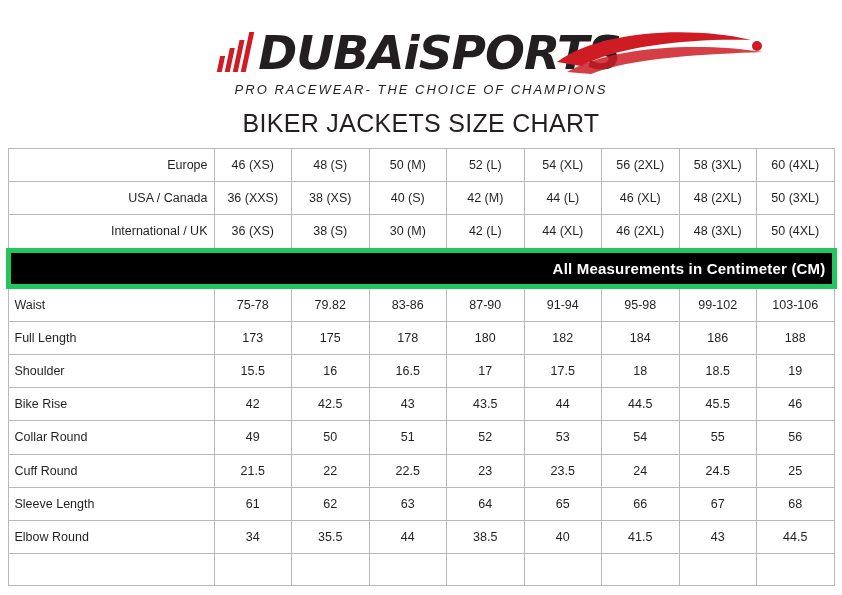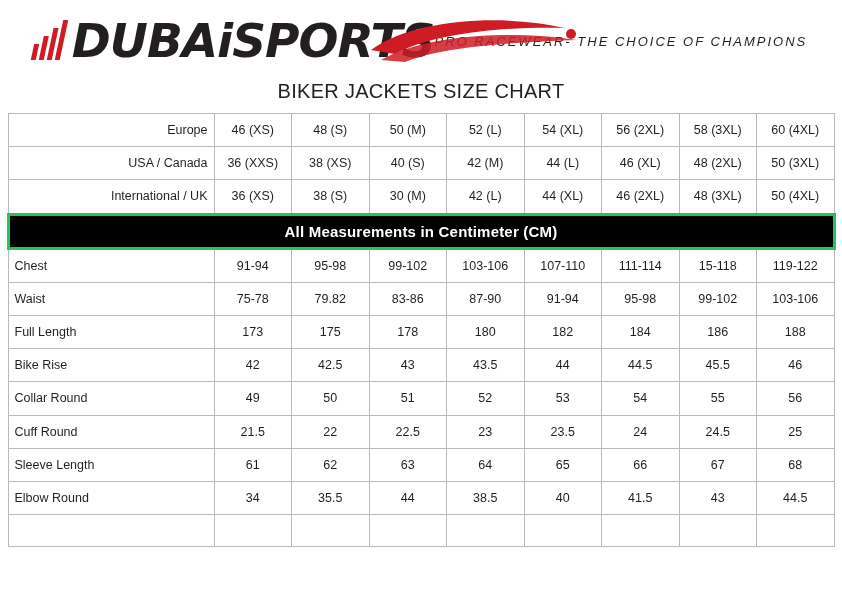--- a/index.html
+++ b/index.html
@@ -16,25 +16,25 @@
   }
   .page {
     width: 842px;
     height: 595px;
     position: relative;
     box-sizing: border-box;
   }
 
   
   .logo-wrap {
-    padding-top: 12px;
+    padding-top: 24px;
     display: flex;
-    flex-direction: row;
+    flex-direction: column;
     align-items: center;
-    justify-content: center;
+    justify-content: flex-end;
   }
   .logo-row {
     display: flex;
     align-items: center;
     justify-content: center;
     position: relative;
     height: 56px;
   }
   .logo-stripes {
     display: flex;
@@ -88,21 +88,21 @@
     letter-spacing: 2.0px;
     color: #231f20;
     margin-top: 2px;
     white-space: nowrap;
   }
 
   
   .chart-title {
     text-align: center;
     font-family: "Liberation Sans", sans-serif;
-    font-size: 20px;
+    font-size: 25px;
     font-weight: normal;
     letter-spacing: 0.3px;
     color: #231f20;
     margin-top: 12px;
     margin-bottom: 10px;
   }
 
   
   table.size-chart {
     border-collapse: collapse;
@@ -127,25 +127,25 @@
   td.label-left {
     text-align: left;
     padding-left: 12px;
   }
   td.val {
     text-align: center;
   }
   tr.band td {
     background: #000000;
     color: #ffffff;
-    text-align: center;
+    text-align: right;
     font-size: 15px;
     font-weight: bold;
     letter-spacing: 0.2px;
-    border: 3px solid #22c55e;
+    border: 5px solid #22c55e;
     height: 31px;
   }
   tr.blank td {
     height: 31px;
   }
 </style>
 </head>
 <body>
 
 <div class="page">
@@ -217,31 +217,20 @@
         <td class="val">46 (2XL)</td>
         <td class="val">48 (3XL)</td>
         <td class="val">50 (4XL)</td>
       </tr>
 
       <tr class="band">
         <td colspan="9">All Measurements in Centimeter (CM)</td>
       </tr>
 
       <tr>
-        <td class="label-left">Chest</td>
-        <td class="val">91-94</td>
-        <td class="val">95-98</td>
-        <td class="val">99-102</td>
-        <td class="val">103-106</td>
-        <td class="val">107-110</td>
-        <td class="val">111-114</td>
-        <td class="val">15-118</td>
-        <td class="val">119-122</td>
-      </tr>
-      <tr>
         <td class="label-left">Waist</td>
         <td class="val">75-78</td>
         <td class="val">79.82</td>
         <td class="val">83-86</td>
         <td class="val">87-90</td>
         <td class="val">91-94</td>
         <td class="val">95-98</td>
         <td class="val">99-102</td>
         <td class="val">103-106</td>
       </tr>
@@ -250,20 +239,31 @@
         <td class="val">173</td>
         <td class="val">175</td>
         <td class="val">178</td>
         <td class="val">180</td>
         <td class="val">182</td>
         <td class="val">184</td>
         <td class="val">186</td>
         <td class="val">188</td>
       </tr>
       <tr>
+        <td class="label-left">Shoulder</td>
+        <td class="val">15.5</td>
+        <td class="val">16</td>
+        <td class="val">16.5</td>
+        <td class="val">17</td>
+        <td class="val">17.5</td>
+        <td class="val">18</td>
+        <td class="val">18.5</td>
+        <td class="val">19</td>
+      </tr>
+      <tr>
         <td class="label-left">Bike Rise</td>
         <td class="val">42</td>
         <td class="val">42.5</td>
         <td class="val">43</td>
         <td class="val">43.5</td>
         <td class="val">44</td>
         <td class="val">44.5</td>
         <td class="val">45.5</td>
         <td class="val">46</td>
       </tr>

